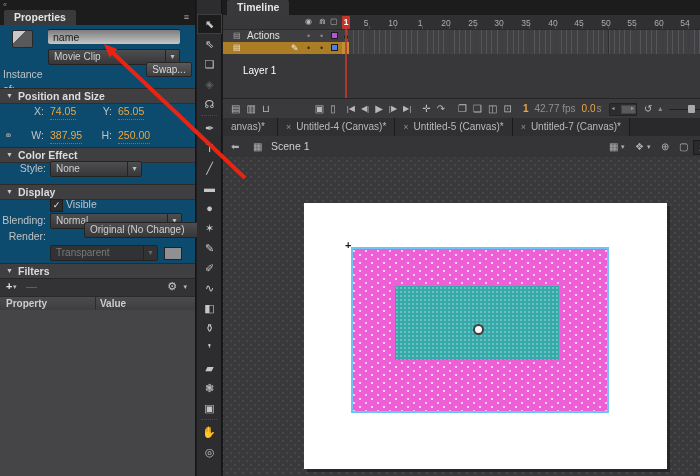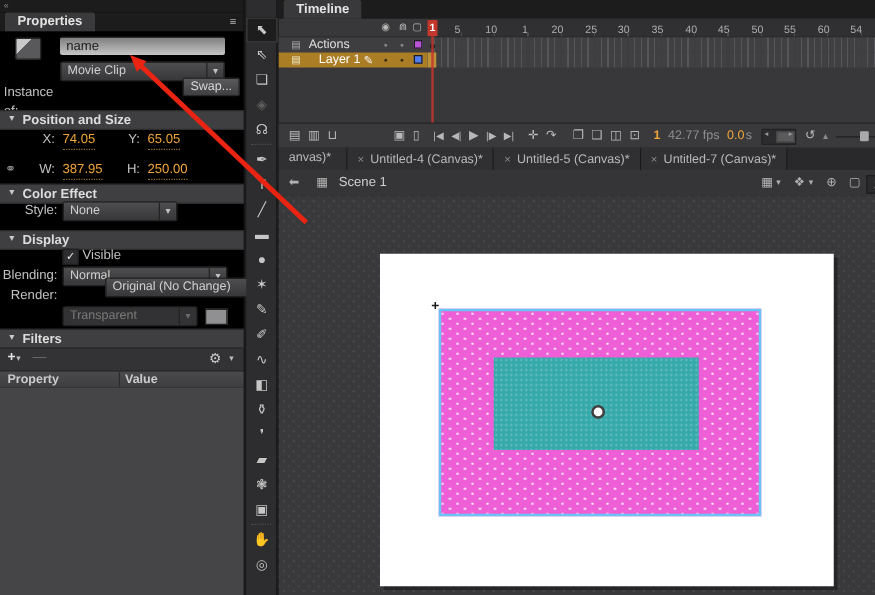--- a/index.html
+++ b/index.html
@@ -2,21 +2,21 @@
 <html><head>
 <meta charset="utf-8">
 <style>
   html,body{margin:0;padding:0;background:#111;}
   .app{position:relative;width:700px;height:476px;overflow:hidden;background:#1c1c1e;
        font-family:"Liberation Sans",sans-serif;font-size:11px;color:#cfcfcf;
        -webkit-font-smoothing:antialiased;}
   .abs{position:absolute;}
 
   
-  .prop{position:absolute;left:0;top:0;width:196px;height:476px;background:#000000;border-right:1px solid #161616;box-sizing:border-box;}
+  .prop{position:absolute;left:0;top:0;width:196px;height:476px;background:#0c4a6e;border-right:1px solid #161616;box-sizing:border-box;}
   .top-strip{position:absolute;left:0;top:0;width:100%;height:10px;background:#1c1c1c;color:#8a8a8a;font-size:7px;line-height:10px;padding-left:3px;box-sizing:border-box;}
   .tab-row{position:absolute;left:0;top:10px;width:100%;height:15px;background:#1c1c1c;}
   .prop-tab{position:absolute;left:4px;top:0;height:15px;line-height:15px;padding:0 10px;background:#3a3a3c;color:#e3e3e3;font-weight:bold;font-size:10.5px;border-radius:2px 2px 0 0;}
   .panel-menu{position:absolute;right:6px;top:3px;color:#b5b5b5;font-size:9px;line-height:9px;}
 
   .field-light{position:absolute;height:15px;background:linear-gradient(#7d7d7d,#c6c6c6);border-top:1px solid #202020;border-radius:2px;color:#1b1b1b;line-height:15px;padding-left:5px;box-sizing:border-box;font-size:10.5px;}
   .field-dark{position:absolute;height:15px;background:#2e2e30;border:1px solid #232323;border-radius:2px;color:#d2d2d2;line-height:13px;padding-left:5px;box-sizing:border-box;font-size:10.5px;}
   .btn{position:absolute;height:15px;background:linear-gradient(#5a5a5c,#3f3f41);border:1px solid #262626;border-radius:2px;color:#d8d8d8;text-align:center;line-height:13px;box-sizing:border-box;font-size:10px;}
   .dd{position:absolute;height:16px;background:linear-gradient(#4e4e50,#37373a);border:1px solid #232323;border-radius:2px;color:#cfcfcf;line-height:13px;padding-left:5px;box-sizing:border-box;font-size:10px;white-space:nowrap;overflow:hidden;}
   .dd .arr{position:absolute;right:0;top:0;bottom:0;width:13px;border-left:1px solid #232323;text-align:center;color:#c0c0c0;font-size:8px;line-height:13px;}
@@ -247,21 +247,21 @@
           <span class="sq" style="left:108px;background:#b653d6;"></span>
         </div>
         <div class="lframes">
           <span class="abs" style="left:2px;top:5px;width:4px;height:4px;border-radius:50%;background:#1c1c1c;"></span>
         </div>
       </div>
 
       <div class="lrow" style="top:27px;">
         <div class="lname" style="background:#ab7e26;color:#ffffff;">
           <span class="abs" style="left:10px;font-size:8px;color:#f0e6c8;">▤</span>
-          <span class="abs" style="left:32px;">Layer 1</span>
+          <span class="abs" style="left:20px;margin-top:23px;">Layer 1</span>
           <span class="abs" style="left:68px;font-size:9px;color:#f5f5f5;">✎</span>
           <span class="statdot" style="left:84px;color:#3a2e10;">•</span>
           <span class="statdot" style="left:97px;color:#3a2e10;">•</span>
           <span class="sq" style="left:108px;background:#4f7df2;"></span>
         </div>
         <div class="lframes">
           <span class="abs" style="left:0;top:0;width:7px;height:12px;background:#bd9138;"></span>
         </div>
       </div>
 

